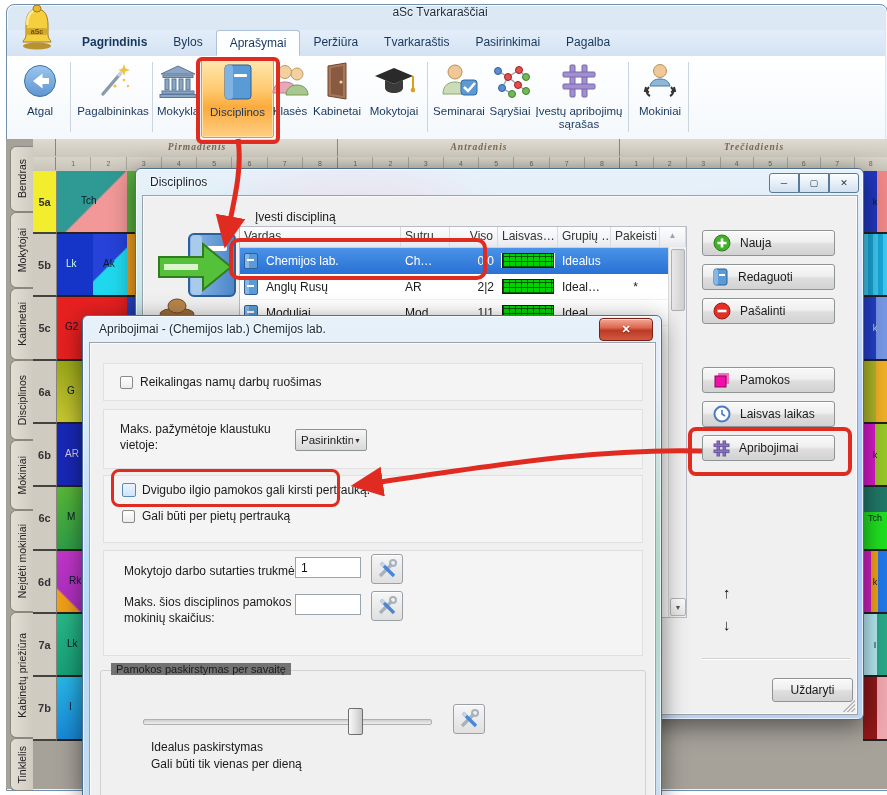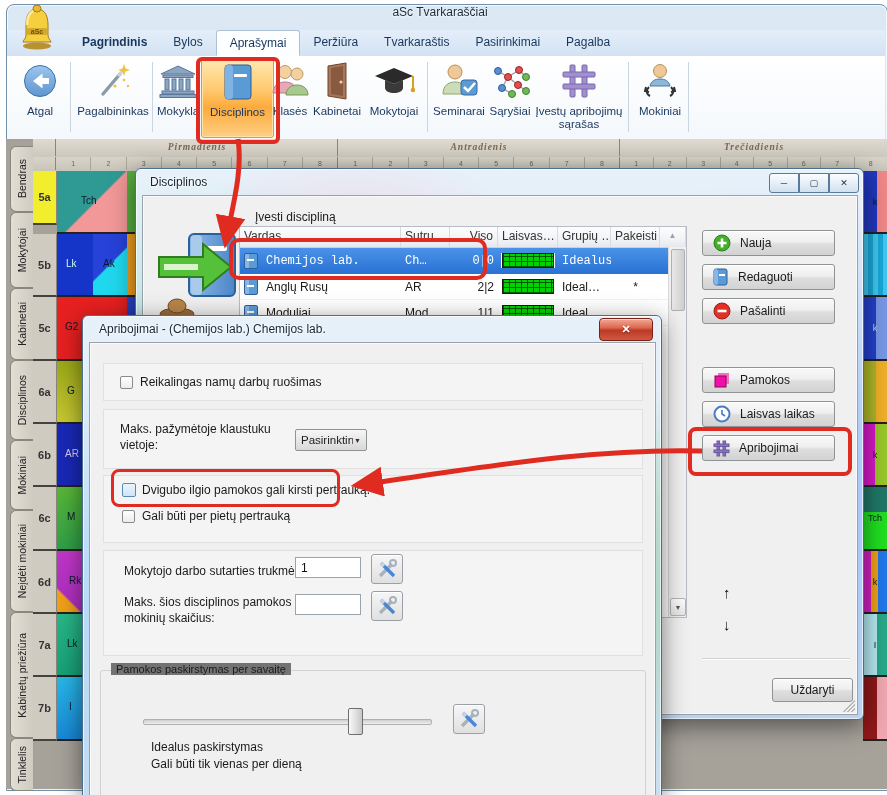--- a/index.html
+++ b/index.html
@@ -63,21 +63,21 @@
   .client{background:#f0f0f0;border:1px solid #98a2ac;box-shadow:inset 0 0 0 1px #fafafa;}
   .wbtn{width:28px;height:18px;background:linear-gradient(rgba(255,255,255,.9),rgba(200,218,234,.7));border:1px solid #5a7a9a;display:flex;align-items:center;justify-content:center;font-size:9px;color:#234;}
   .wbtn.first{border-radius:3px 0 0 3px;}
   .wbtn.last{border-radius:0 3px 3px 0;}
   .closebtn{width:52px;height:21px;background:linear-gradient(#f2a894,#dd6a52 40%,#bc3a26 55%,#cf5a42);border:1px solid #7a2014;border-radius:4px;color:#fff;font-size:11px;font-weight:bold;display:flex;align-items:center;justify-content:center;text-shadow:0 1px 1px #801a0a;box-shadow:inset 0 1px 0 rgba(255,255,255,.5);}
   .btn{background:linear-gradient(#f9f9f9,#efefef 45%,#dedede 55%,#d2d2d2);border:1px solid #8e9494;border-radius:3px;display:flex;align-items:center;gap:9px;padding-left:10px;font-size:12px;color:#1a1a1a;box-sizing:border-box;box-shadow:inset 0 1px 0 #fff;}
   .btn.center{justify-content:center;padding-left:0;}
   .hdr{background:linear-gradient(#fdfdfe,#f2f3f6 60%,#e7e8ee);border-bottom:1px solid #cdd0d8;}
   .hcell{border-right:1px solid #d8dae0;font-size:12px;color:#333;padding:2px 4px;box-sizing:border-box;overflow:hidden;white-space:nowrap;}
   .trow{display:flex;align-items:center;font-size:12px;color:#1a1a1a;border-bottom:1px solid #f0f2f6;background:#fff;}
-  .trow.sel{background:linear-gradient(#4a93e8,#2a72d4);color:#fff;border-bottom:1px solid #2a72d4;font-family:Liberation Mono, monospace;}
+  .trow.sel{background:linear-gradient(#4a93e8,#2a72d4);color:#fff;border-bottom:1px solid #2a72d4;}
   .tc{overflow:hidden;white-space:nowrap;box-sizing:border-box;padding:0 4px;}
   .bookico{width:12px;height:14px;background:linear-gradient(90deg,#8ab6e4 0 4px,#5b9bd5 4px);border:1px solid #2d5f99;border-radius:2px;position:relative;flex:none;}
   .bookico:after{content:"";position:absolute;left:2px;top:5px;width:7px;height:2px;background:#fff;}
   .ggrid{width:52px;height:15px;border:1px solid #1a1a1a;background:repeating-linear-gradient(0deg,rgba(0,70,0,.85) 0 1px,transparent 1px 5px),repeating-linear-gradient(90deg,rgba(0,70,0,.85) 0 1px,transparent 1px 6px),#00d400;box-sizing:border-box;}
   .panel{left:13px;width:540px;background:#f4f4f4;border:1px solid #e0e0e0;box-sizing:border-box;}
   .cbx{width:13px;height:13px;background:linear-gradient(#fff,#ececec);border:1px solid #8a8a8a;border-radius:2px;box-sizing:border-box;}
   .cbx.blue{background:linear-gradient(#eaf4fd,#cfe4f7);border-color:#5a8ab0;}
   .lbl{font-size:12px;color:#1a1a1a;line-height:1.3;}
   .input{background:#fff;border:1px solid #9aa4ac;font-size:12px;color:#111;padding:2px 5px;box-sizing:border-box;font-family:"Liberation Sans",sans-serif;}
   .drop{background:linear-gradient(#f6f6f6,#e4e4e4 60%,#d8d8d8);border:1px solid #8e9494;border-radius:2px;display:flex;align-items:center;font-size:11.5px;color:#222;padding-left:5px;box-sizing:border-box;}
@@ -322,21 +322,21 @@
         <span class="pnum">2</span>
         <span class="pnum">3</span>
         <span class="pnum">4</span>
         <span class="pnum">5</span>
         <span class="pnum">6</span>
         <span class="pnum">7</span>
         <span class="pnum">8</span>
     </div>
   </div>
 
-  <div class="abs rowlab yellow" style="top:171px;height:54px">5a</div>
+  <div class="abs rowlab yellow" style="top:171px;height:63px">5a</div>
   <div class="abs rowlab" style="top:234px;height:63px">5b</div>
   <div class="abs rowlab" style="top:297px;height:64px">5c</div>
   <div class="abs rowlab" style="top:361px;height:63px">6a</div>
   <div class="abs rowlab" style="top:424px;height:63px">6b</div>
   <div class="abs rowlab" style="top:487px;height:64px">6c</div>
   <div class="abs rowlab" style="top:551px;height:63px">6d</div>
   <div class="abs rowlab" style="top:614px;height:63px">7a</div>
   <div class="abs rowlab" style="top:677px;height:64px">7b</div>
 
   <div class="abs lcell c0" style="top:171px;height:63px">

